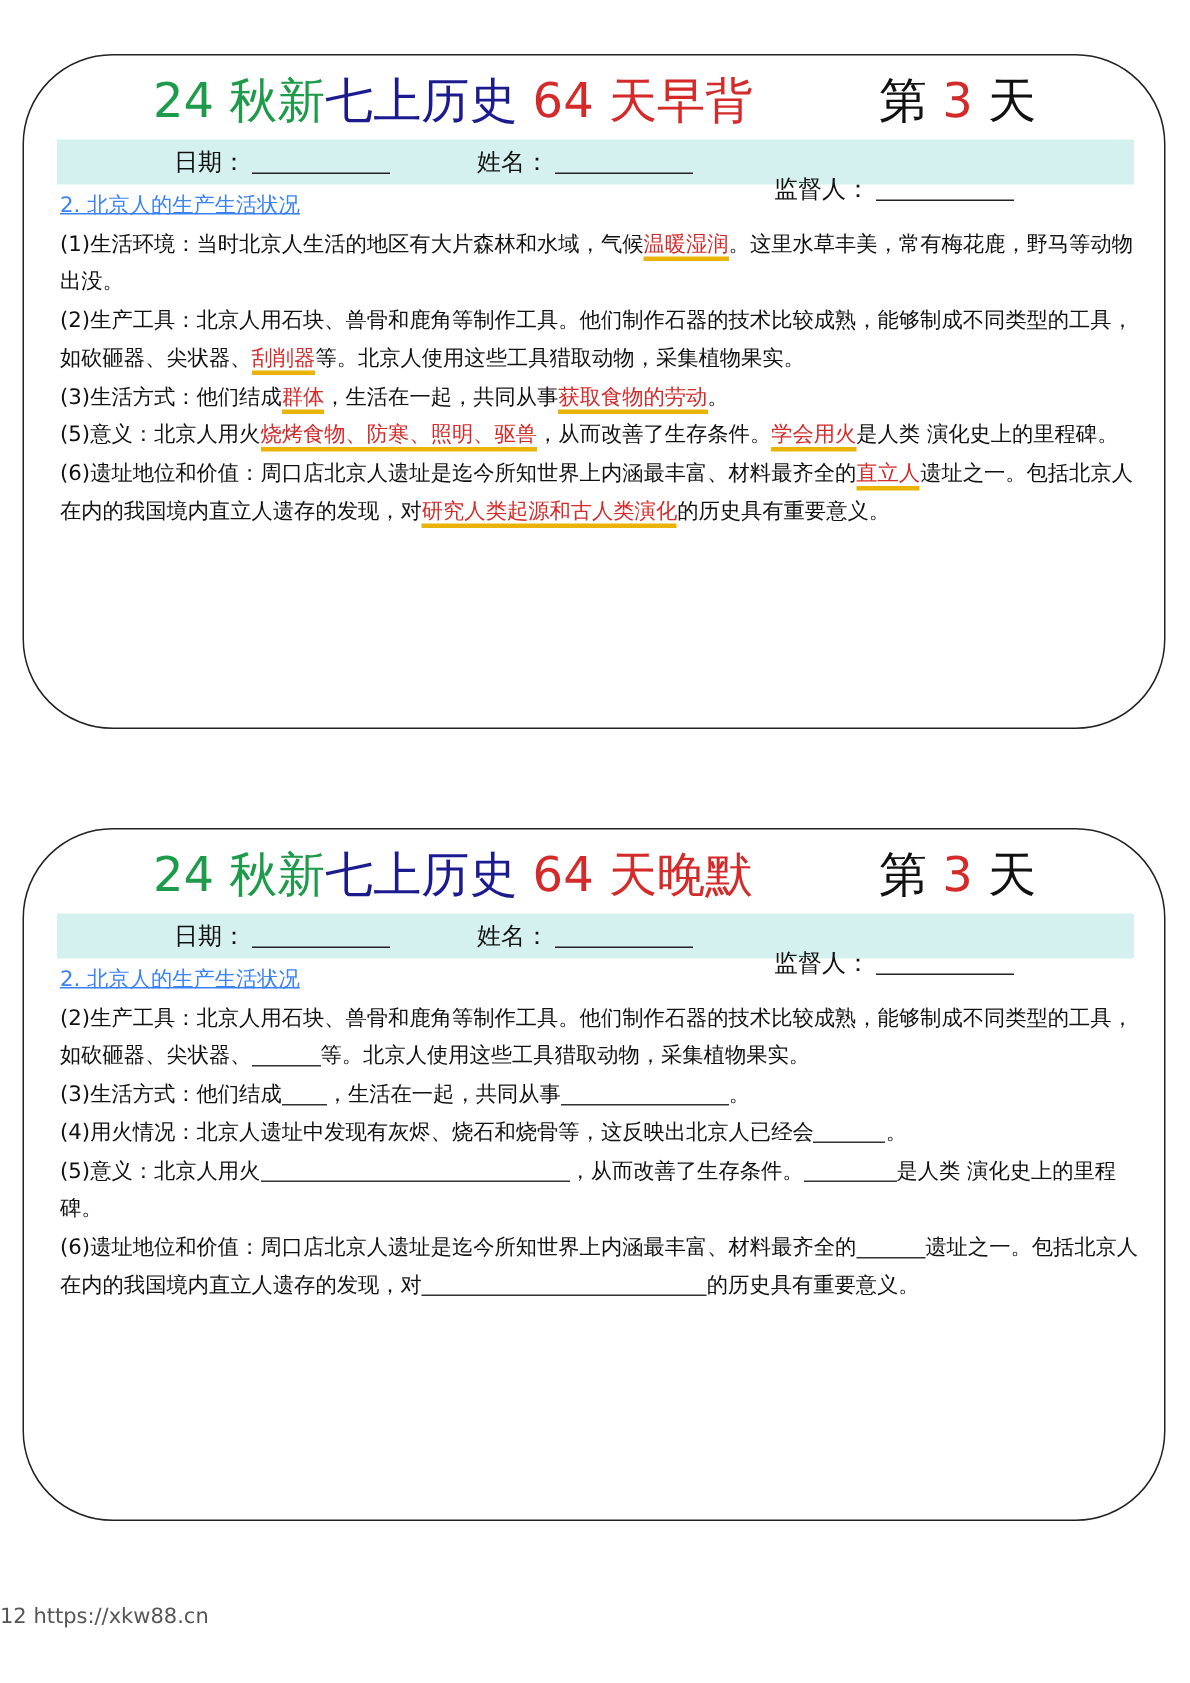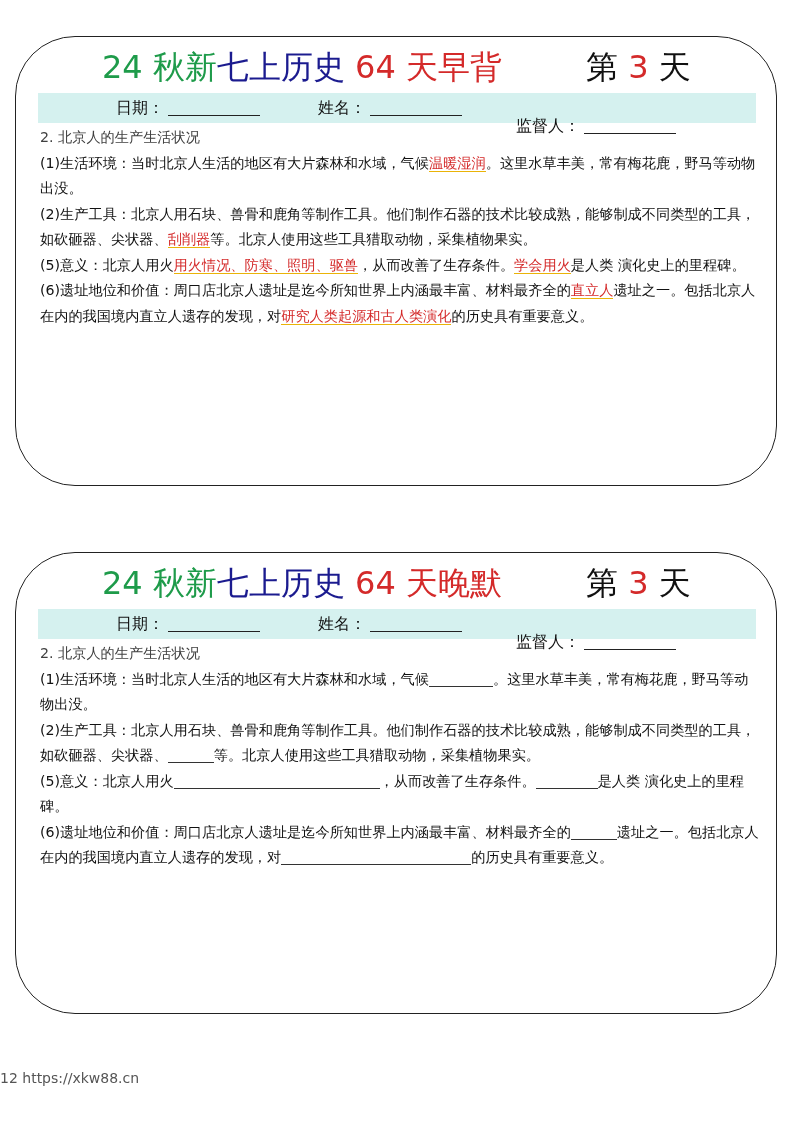--- a/index.html
+++ b/index.html
@@ -14,23 +14,23 @@
   .navy { color:#1b1b8f; }
   .red { color:#d42a2a; }
   .black { color:#111; }
   .infobar { position:absolute; top:56px; left:22px; width:718px; height:30px; background:#d5f1ef; font-size:16px; line-height:30px; }
   .infobar .f { position:absolute; top:0; white-space:nowrap; }
   .infobar .f1 { left:78px; }
   .infobar .f2 { left:280px; }
   .infobar .f3 { left:478px;margin-top:18px; }
   .blank-line { display:inline-block; border-bottom:1px solid #222; height:18px; vertical-align:-3px; margin-left:4px; }
   .body { position:absolute; top:88px; left:24px; width:722px; font-size:14.2px; line-height:25.5px; }
-  .section-head { color:#404040; font-size:14.2px; }
+  .section-head { color:#3b82f6; font-size:14.2px;text-decoration:underline; }
   .para { margin:0; }
-  .ans { color:#d42a2a; border-bottom:1px solid #eab308; }
+  .ans { color:#d42a2a; border-bottom:3px solid #eab308; }
   .gap { display:inline-block; border-bottom:1px solid #333; height:16px; vertical-align:-3px; }
   .footer { position:absolute; top:1070px; left:0; width:793px; text-align:left; font-size:14px; color:#555; }
 </style>
 </head>
 <body>
 
 <div class="card c1">
   <div class="title">
     <span class="t-main">
       <span class="green">24 秋新</span><span class="navy">七上历史</span> <span class="red">64 天早背</span>
@@ -41,41 +41,43 @@
   </div>
   <div class="infobar">
     <span class="f f1"><span>日期：</span><span class="blank-line" style="width:92px"></span></span>
     <span class="f f2"><span>姓名：</span><span class="blank-line" style="width:92px"></span></span>
     <span class="f f3"><span>监督人：</span><span class="blank-line" style="width:92px"></span></span>
   </div>
   <div class="body">
     <div class="section-head">2. 北京人的生产生活状况</div>
     <p class="para"><span>(1)生活环境：当时北京人生活的地区有大片森林和水域，气候</span><span class="ans">温暖湿润</span><span>。这里水草丰美，常有梅花鹿，野马等动物出没。</span></p>
     <p class="para"><span>(2)生产工具：北京人用石块、兽骨和鹿角等制作工具。他们制作石器的技术比较成熟，能够制成不同类型的工具，如砍砸器、尖状器、</span><span class="ans">刮削器</span><span>等。北京人使用这些工具猎取动物，采集植物果实。</span></p>
-    <p class="para"><span>(5)意义：北京人用火</span><span class="ans">用火情况、防寒、照明、驱兽</span><span>，从而改善了生存条件。</span><span class="ans">学会用火</span><span>是人类 演化史上的里程碑。</span></p>
+    <p class="para"><span>(3)生活方式：他们结成</span><span class="ans">群体</span><span>，生活在一起，共同从事</span><span class="ans">获取食物的劳动</span><span>。</span></p>
+    <p class="para"><span>(5)意义：北京人用火</span><span class="ans">烧烤食物、防寒、照明、驱兽</span><span>，从而改善了生存条件。</span><span class="ans">学会用火</span><span>是人类 演化史上的里程碑。</span></p>
     <p class="para"><span>(6)遗址地位和价值：周口店北京人遗址是迄今所知世界上内涵最丰富、材料最齐全的</span><span class="ans">直立人</span><span>遗址之一。包括北京人在内的我国境内直立人遗存的发现，对</span><span class="ans">研究人类起源和古人类演化</span><span>的历史具有重要意义。</span></p>
   </div>
 </div>
 
 <div class="card c2">
   <div class="title">
     <span class="t-main">
       <span class="green">24 秋新</span><span class="navy">七上历史</span> <span class="red">64 天晚默</span>
     </span>
     <span class="t-day">
       <span class="black">第 </span><span class="red">3</span><span class="black"> 天</span>
     </span>
   </div>
   <div class="infobar">
     <span class="f f1"><span>日期：</span><span class="blank-line" style="width:92px"></span></span>
     <span class="f f2"><span>姓名：</span><span class="blank-line" style="width:92px"></span></span>
     <span class="f f3"><span>监督人：</span><span class="blank-line" style="width:92px"></span></span>
   </div>
   <div class="body">
     <div class="section-head">2. 北京人的生产生活状况</div>
-    <p class="para"><span>(1)生活环境：当时北京人生活的地区有大片森林和水域，气候</span><span class="gap" style="width:64px"></span><span>。这里水草丰美，常有梅花鹿，野马等动物出没。</span></p>
     <p class="para"><span>(2)生产工具：北京人用石块、兽骨和鹿角等制作工具。他们制作石器的技术比较成熟，能够制成不同类型的工具，如砍砸器、尖状器、</span><span class="gap" style="width:46px"></span><span>等。北京人使用这些工具猎取动物，采集植物果实。</span></p>
+    <p class="para"><span>(3)生活方式：他们结成</span><span class="gap" style="width:30px"></span><span>，生活在一起，共同从事</span><span class="gap" style="width:112px"></span><span>。</span></p>
+    <p class="para"><span>(4)用火情况：北京人遗址中发现有灰烬、烧石和烧骨等，这反映出北京人已经会</span><span class="gap" style="width:48px"></span><span>。</span></p>
     <p class="para"><span>(5)意义：北京人用火</span><span class="gap" style="width:206px"></span><span>，从而改善了生存条件。</span><span class="gap" style="width:62px"></span><span>是人类 演化史上的里程碑。</span></p>
     <p class="para"><span>(6)遗址地位和价值：周口店北京人遗址是迄今所知世界上内涵最丰富、材料最齐全的</span><span class="gap" style="width:46px"></span><span>遗址之一。包括北京人在内的我国境内直立人遗存的发现，对</span><span class="gap" style="width:190px"></span><span>的历史具有重要意义。</span></p>
   </div>
 </div>
 
 <div class="footer">12 https://xkw88.cn</div>
 
 </body></html>

